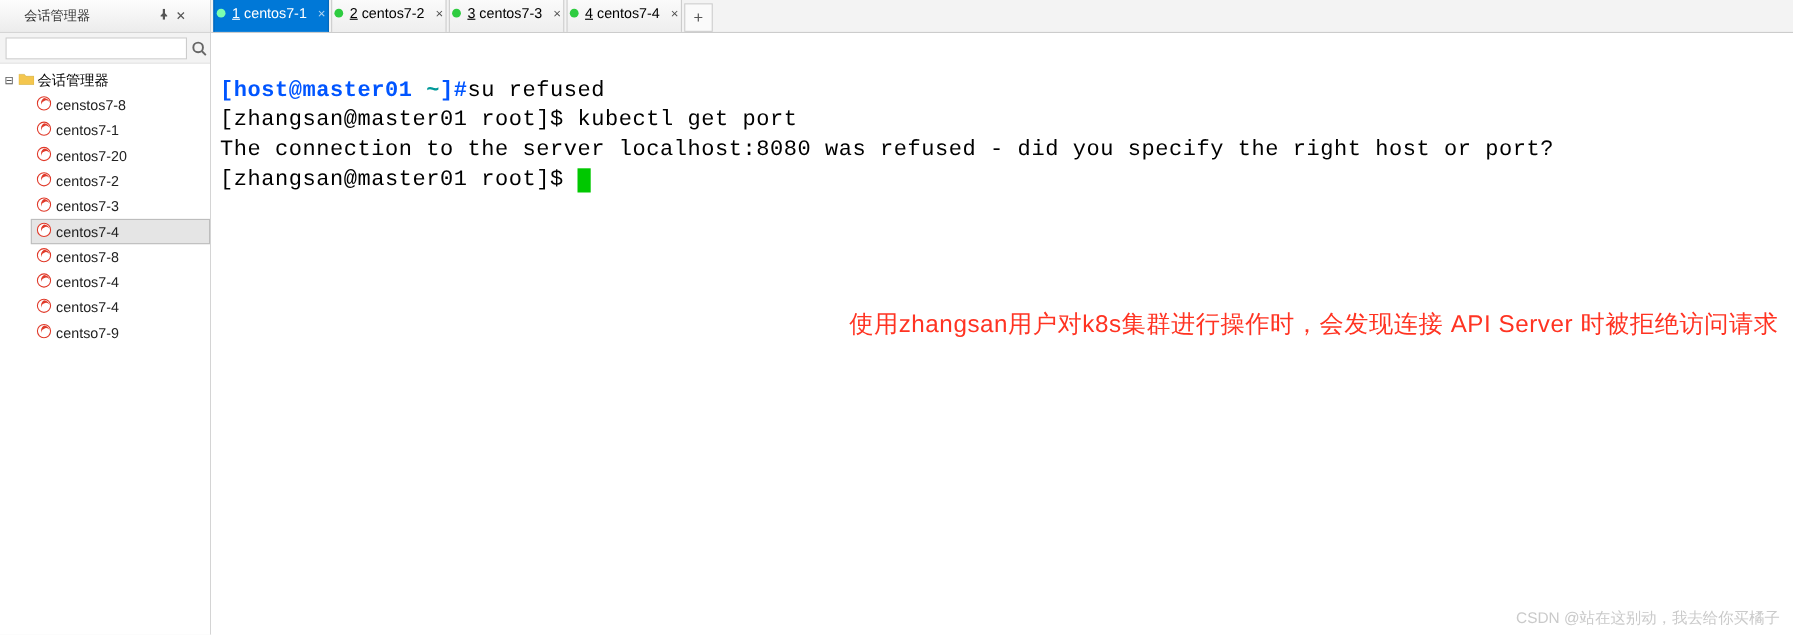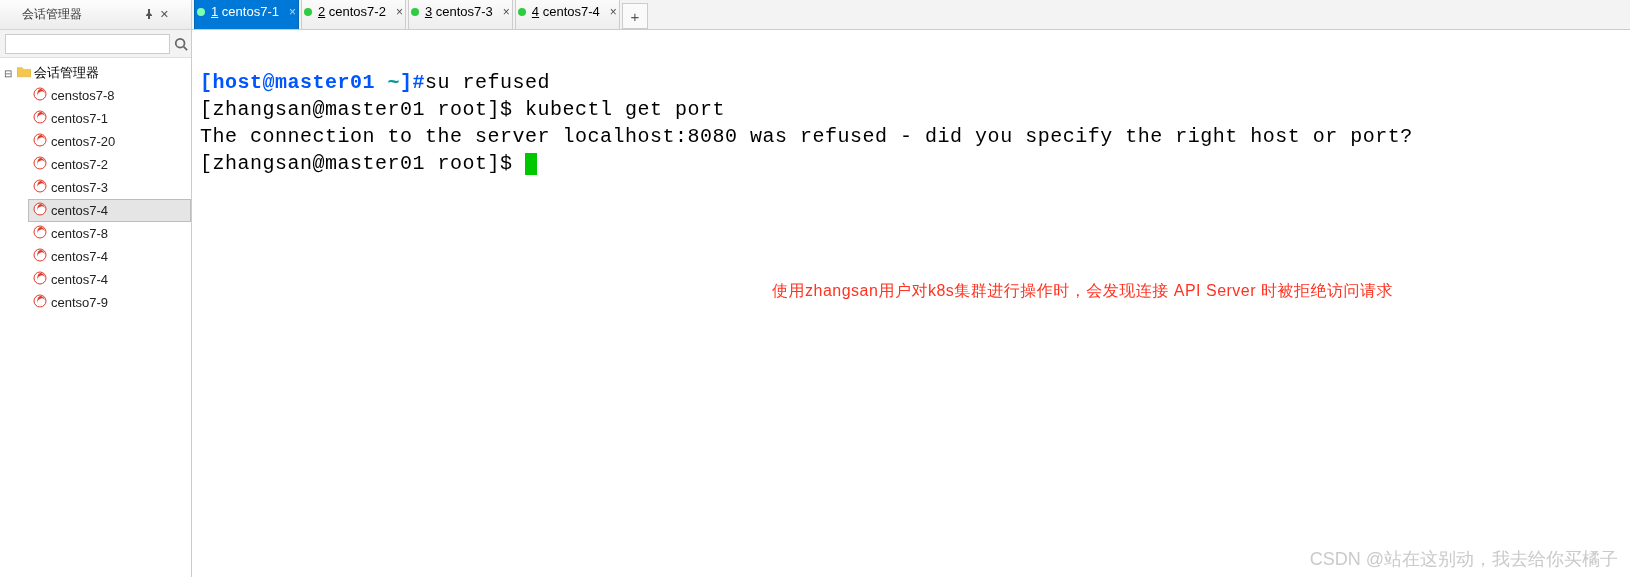--- a/index.html
+++ b/index.html
@@ -165,29 +165,29 @@
   background: #00c800;
   vertical-align: text-bottom;
 }
 
 .annotation {
   position: absolute;
   top: 250px;
   left: 580px;
   color: #ff3322;
   font-family: "Microsoft YaHei", sans-serif;
-  font-size: 16px;
+  font-size: 22px;
   white-space: nowrap;
 }
 
 .watermark {
   position: absolute;
   bottom: 6px;
   right: 12px;
-  font-size: 18px;
+  font-size: 14px;
   color: #cacaca;
   font-family: "Microsoft YaHei", sans-serif;
 }
 </style>
 </head>
 <body>
 
 <div class="sidebar">
   <div class="sidebar-header">
     <span class="sidebar-title">会话管理器</span>

